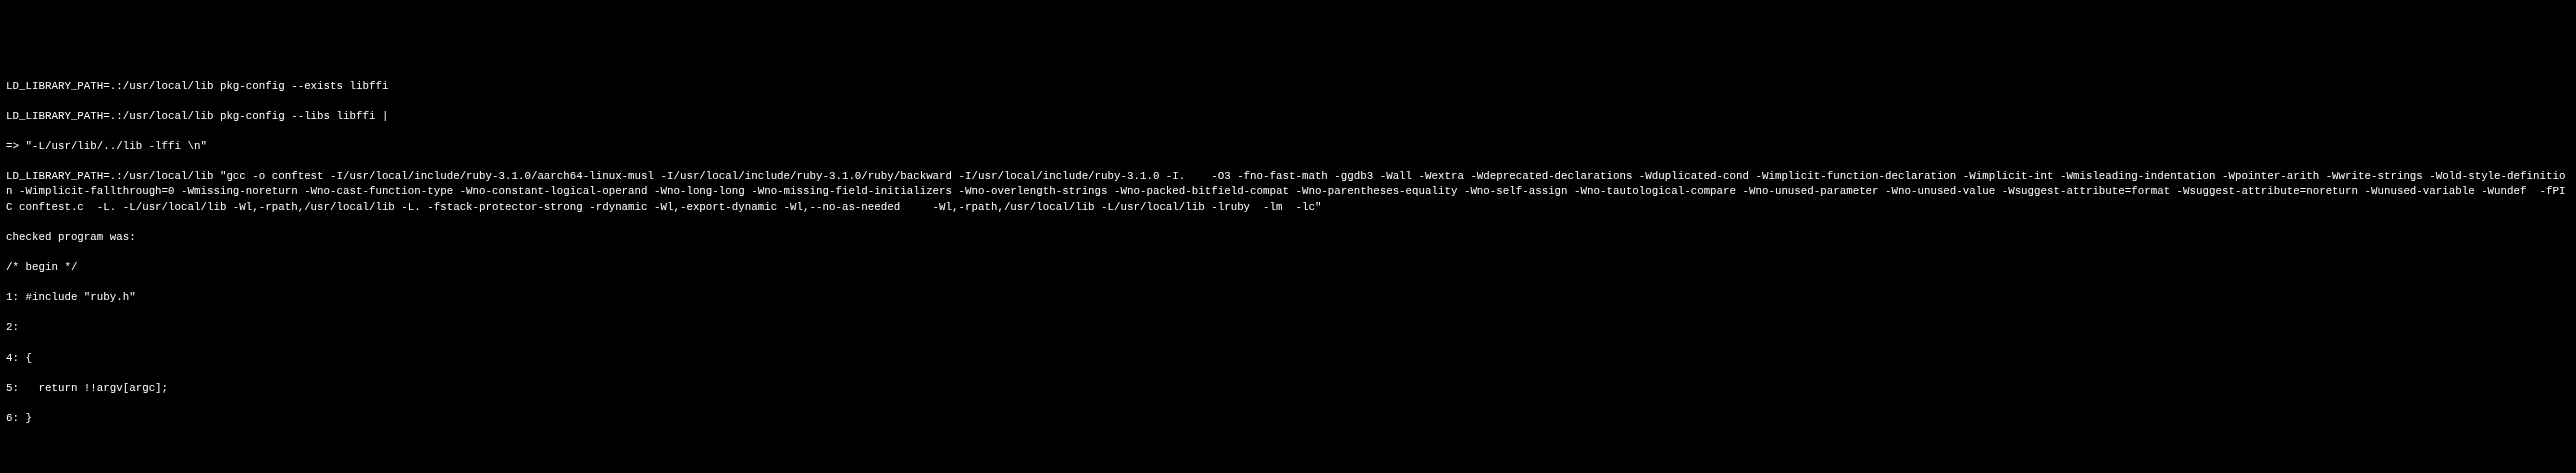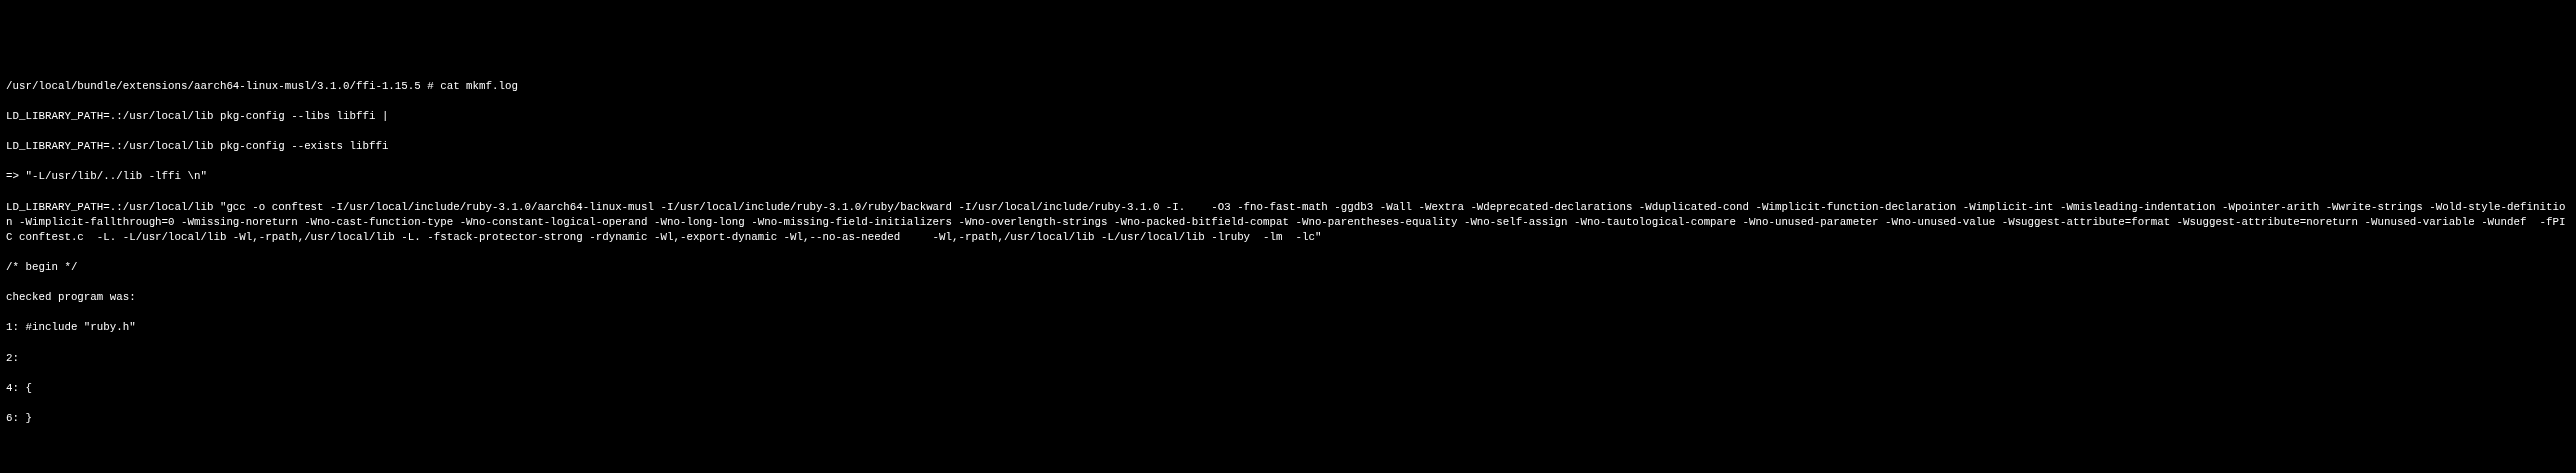--- a/index.html
+++ b/index.html
@@ -20,29 +20,29 @@
     .terminal-line {
       display: block;
     }
   </style>
 </head>
 <body>
 
 
 
 <div>
-<span class="terminal-line">/usr/local/bundle/extensions/aarch64-linux-musl/3.1.0/ffi-1.15.5 # cat mkmf.log</span>
+<span class="terminal-line">LD_LIBRARY_PATH=.:/usr/local/lib pkg-config --exists libffi</span>
 <span class="terminal-line">LD_LIBRARY_PATH=.:/usr/local/lib pkg-config --libs libffi |</span>
-<span class="terminal-line">LD_LIBRARY_PATH=.:/usr/local/lib pkg-config --exists libffi</span>
 <span class="terminal-line">=&gt; "-L/usr/lib/../lib -lffi \n"</span>
 <span class="terminal-line">LD_LIBRARY_PATH=.:/usr/local/lib "gcc -o conftest -I/usr/local/include/ruby-3.1.0/aarch64-linux-musl -I/usr/local/include/ruby-3.1.0/ruby/backward -I/usr/local/include/ruby-3.1.0 -I.    -O3 -fno-fast-math -ggdb3 -Wall -Wextra -Wdeprecated-declarations -Wduplicated-cond -Wimplicit-function-declaration -Wimplicit-int -Wmisleading-indentation -Wpointer-arith -Wwrite-strings -Wold-style-definition -Wimplicit-fallthrough=0 -Wmissing-noreturn -Wno-cast-function-type -Wno-constant-logical-operand -Wno-long-long -Wno-missing-field-initializers -Wno-overlength-strings -Wno-packed-bitfield-compat -Wno-parentheses-equality -Wno-self-assign -Wno-tautological-compare -Wno-unused-parameter -Wno-unused-value -Wsuggest-attribute=format -Wsuggest-attribute=noreturn -Wunused-variable -Wundef  -fPIC conftest.c  -L. -L/usr/local/lib -Wl,-rpath,/usr/local/lib -L. -fstack-protector-strong -rdynamic -Wl,-export-dynamic -Wl,--no-as-needed     -Wl,-rpath,/usr/local/lib -L/usr/local/lib -lruby  -lm  -lc"</span>
+<span class="terminal-line">checked program was:</span>
 <span class="terminal-line">/* begin */</span>
-<span class="terminal-line">checked program was:</span>
 <span class="terminal-line">1: #include "ruby.h"</span>
 <span class="terminal-line">2:</span>
 <span class="terminal-line">4: {</span>
+<span class="terminal-line">5:   return !!argv[argc];</span>
 <span class="terminal-line">6: }</span>
 
 </div>
 
 
 
 
 
 </body></html>

